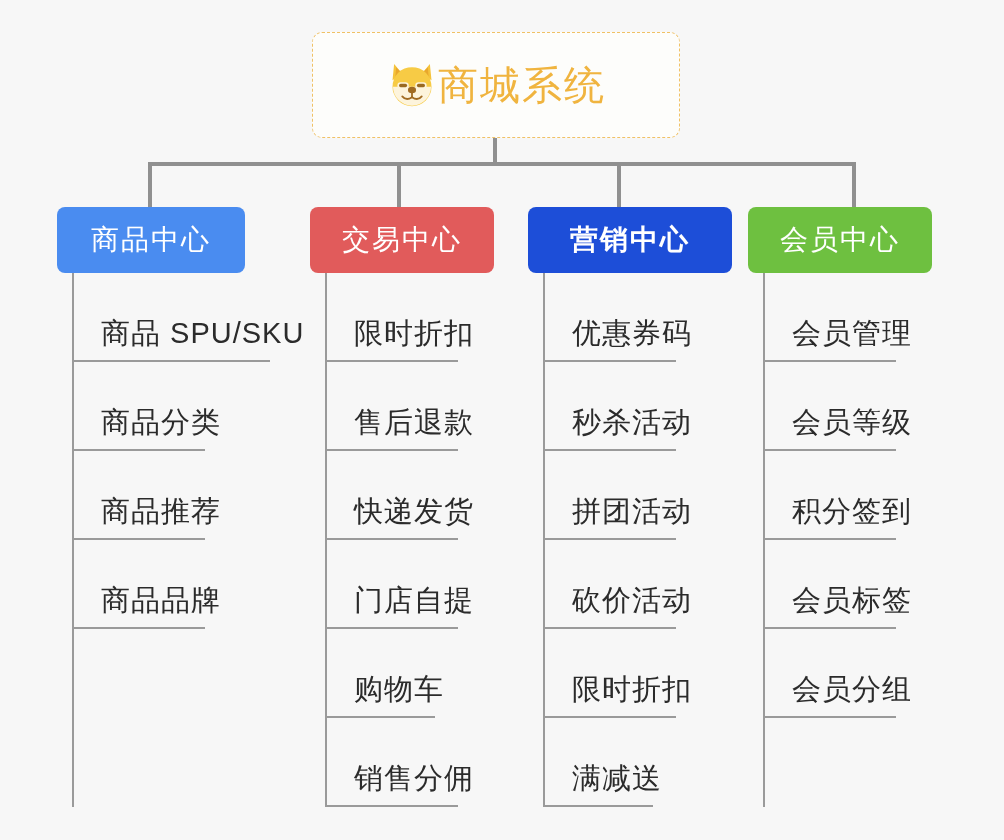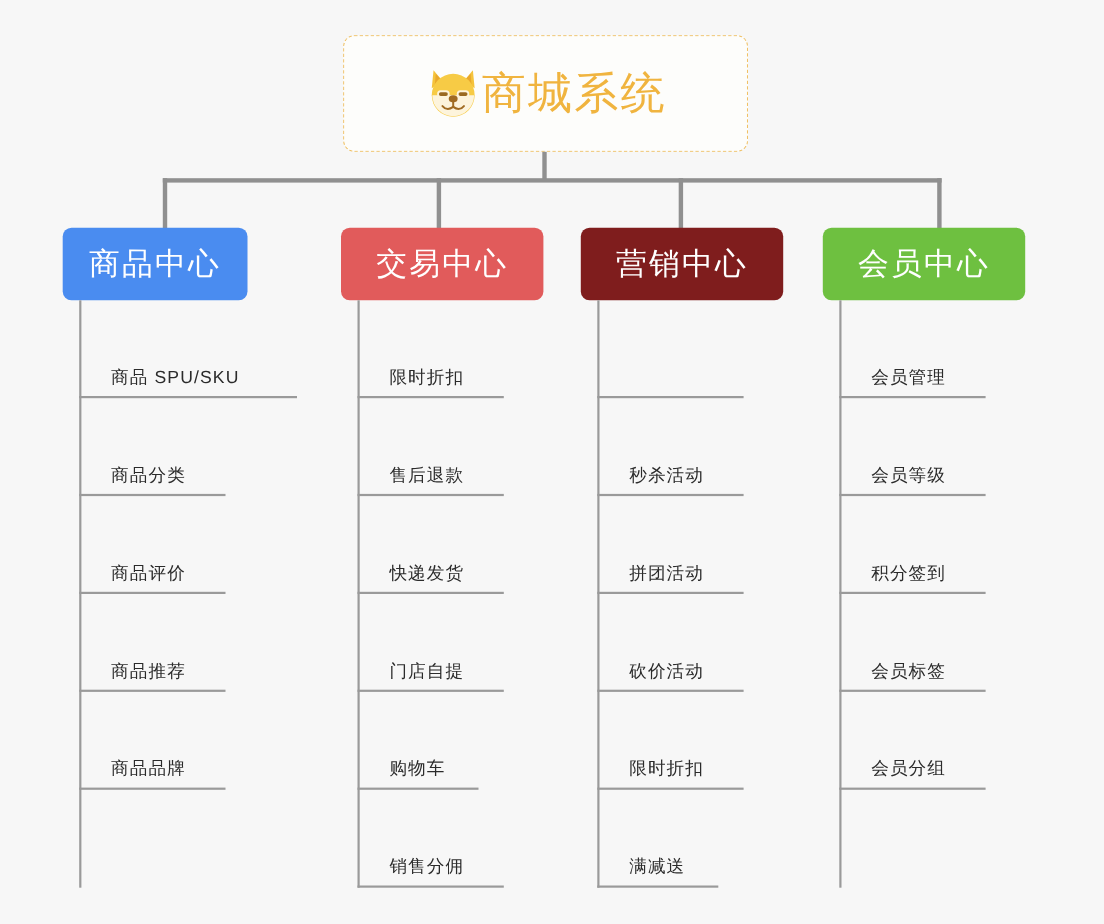--- a/index.html
+++ b/index.html
@@ -108,21 +108,21 @@
     list-style: none;
   }
   .leaf {
     position: relative;
     height: 89px;
     box-sizing: border-box;
     display: flex;
     align-items: flex-end;
   }
   .leaf-label {
-    font-size: 16px;
+    font-size: 29px;
     color: #2b2b2b;
     white-space: nowrap;
     padding: 0 12px 6px 12px;
     margin-left: 32px;
     border-bottom: 2px solid #9a9a9a;
     letter-spacing: 1px;
     box-sizing: border-box;
   }
   
   .leaf-rule {
@@ -160,36 +160,32 @@
   </div>
 
   <div class="conn conn-root-stub" style="background: rgb(144, 144, 144);"></div>
   <div class="conn conn-bus" style="background: rgb(144, 144, 144);"></div>
   <div class="conn conn-drop" style="left: 148px; background: rgb(144, 144, 144);"></div>
   <div class="conn conn-drop" style="left: 397px; background: rgb(144, 144, 144);"></div>
   <div class="conn conn-drop" style="left: 617px; background: rgb(144, 144, 144);"></div>
   <div class="conn conn-drop" style="left: 852px; background: rgb(144, 144, 144);"></div>
 
   <div class="column" id="col-0" style="left:57px; width:230px;">
-    <div class="cat-box" id="cat-0" style="width: 168px; background: rgb(74, 140, 240);">
+    <div class="cat-box" id="cat-0" style="width: 188px; background: rgb(74, 140, 240);">
       <span>商品中心</span>
     </div>
     <div class="trunk" id="trunk-0" style="height: 534px;"></div>
     <ul class="leaf-list">
       <li class="leaf">
         <span class="leaf-rule" style="width: 198px;"></span>
         <span class="leaf-label" style="border-bottom-color: transparent;">商品 SPU/SKU</span>
       </li>
       <li class="leaf">
         <span class="leaf-rule" style="width: 133px;"></span>
         <span class="leaf-label" style="border-bottom-color: transparent;">商品分类</span>
-      </li>
-      <li class="leaf">
-        <span class="leaf-rule" style="width: 133px;"></span>
-        <span class="leaf-label" style="border-bottom-color: transparent;">商品评价</span>
       </li>
       <li class="leaf">
         <span class="leaf-rule" style="width: 133px;"></span>
         <span class="leaf-label" style="border-bottom-color: transparent;">商品推荐</span>
       </li>
       <li class="leaf">
         <span class="leaf-rule" style="width: 133px;"></span>
         <span class="leaf-label" style="border-bottom-color: transparent;">商品品牌</span>
       </li>
     </ul>
@@ -222,27 +218,28 @@
         <span class="leaf-label" style="border-bottom-color: transparent;">购物车</span>
       </li>
       <li class="leaf">
         <span class="leaf-rule" style="width: 133px;"></span>
         <span class="leaf-label" style="border-bottom-color: transparent;">销售分佣</span>
       </li>
     </ul>
   </div>
 
   <div class="column" id="col-2" style="left:528px; width:200px;">
-    <div class="cat-box" id="cat-2" style="width: 184px; background: #7f1d1d;">
+    <div class="cat-box" id="cat-2" style="width: 204px; background: #1d4ed8; font-weight: bold;">
       <span>营销中心</span>
     </div>
     <div class="trunk" id="trunk-2" style="height: 534px;"></div>
     <ul class="leaf-list">
       <li class="leaf">
         <span class="leaf-rule" style="width: 133px;"></span>
+        <span class="leaf-label" style="border-bottom-color: transparent;">优惠券码</span>
       </li>
       <li class="leaf">
         <span class="leaf-rule" style="width: 133px;"></span>
         <span class="leaf-label" style="border-bottom-color: transparent;">秒杀活动</span>
       </li>
       <li class="leaf">
         <span class="leaf-rule" style="width: 133px;"></span>
         <span class="leaf-label" style="border-bottom-color: transparent;">拼团活动</span>
       </li>
       <li class="leaf">

